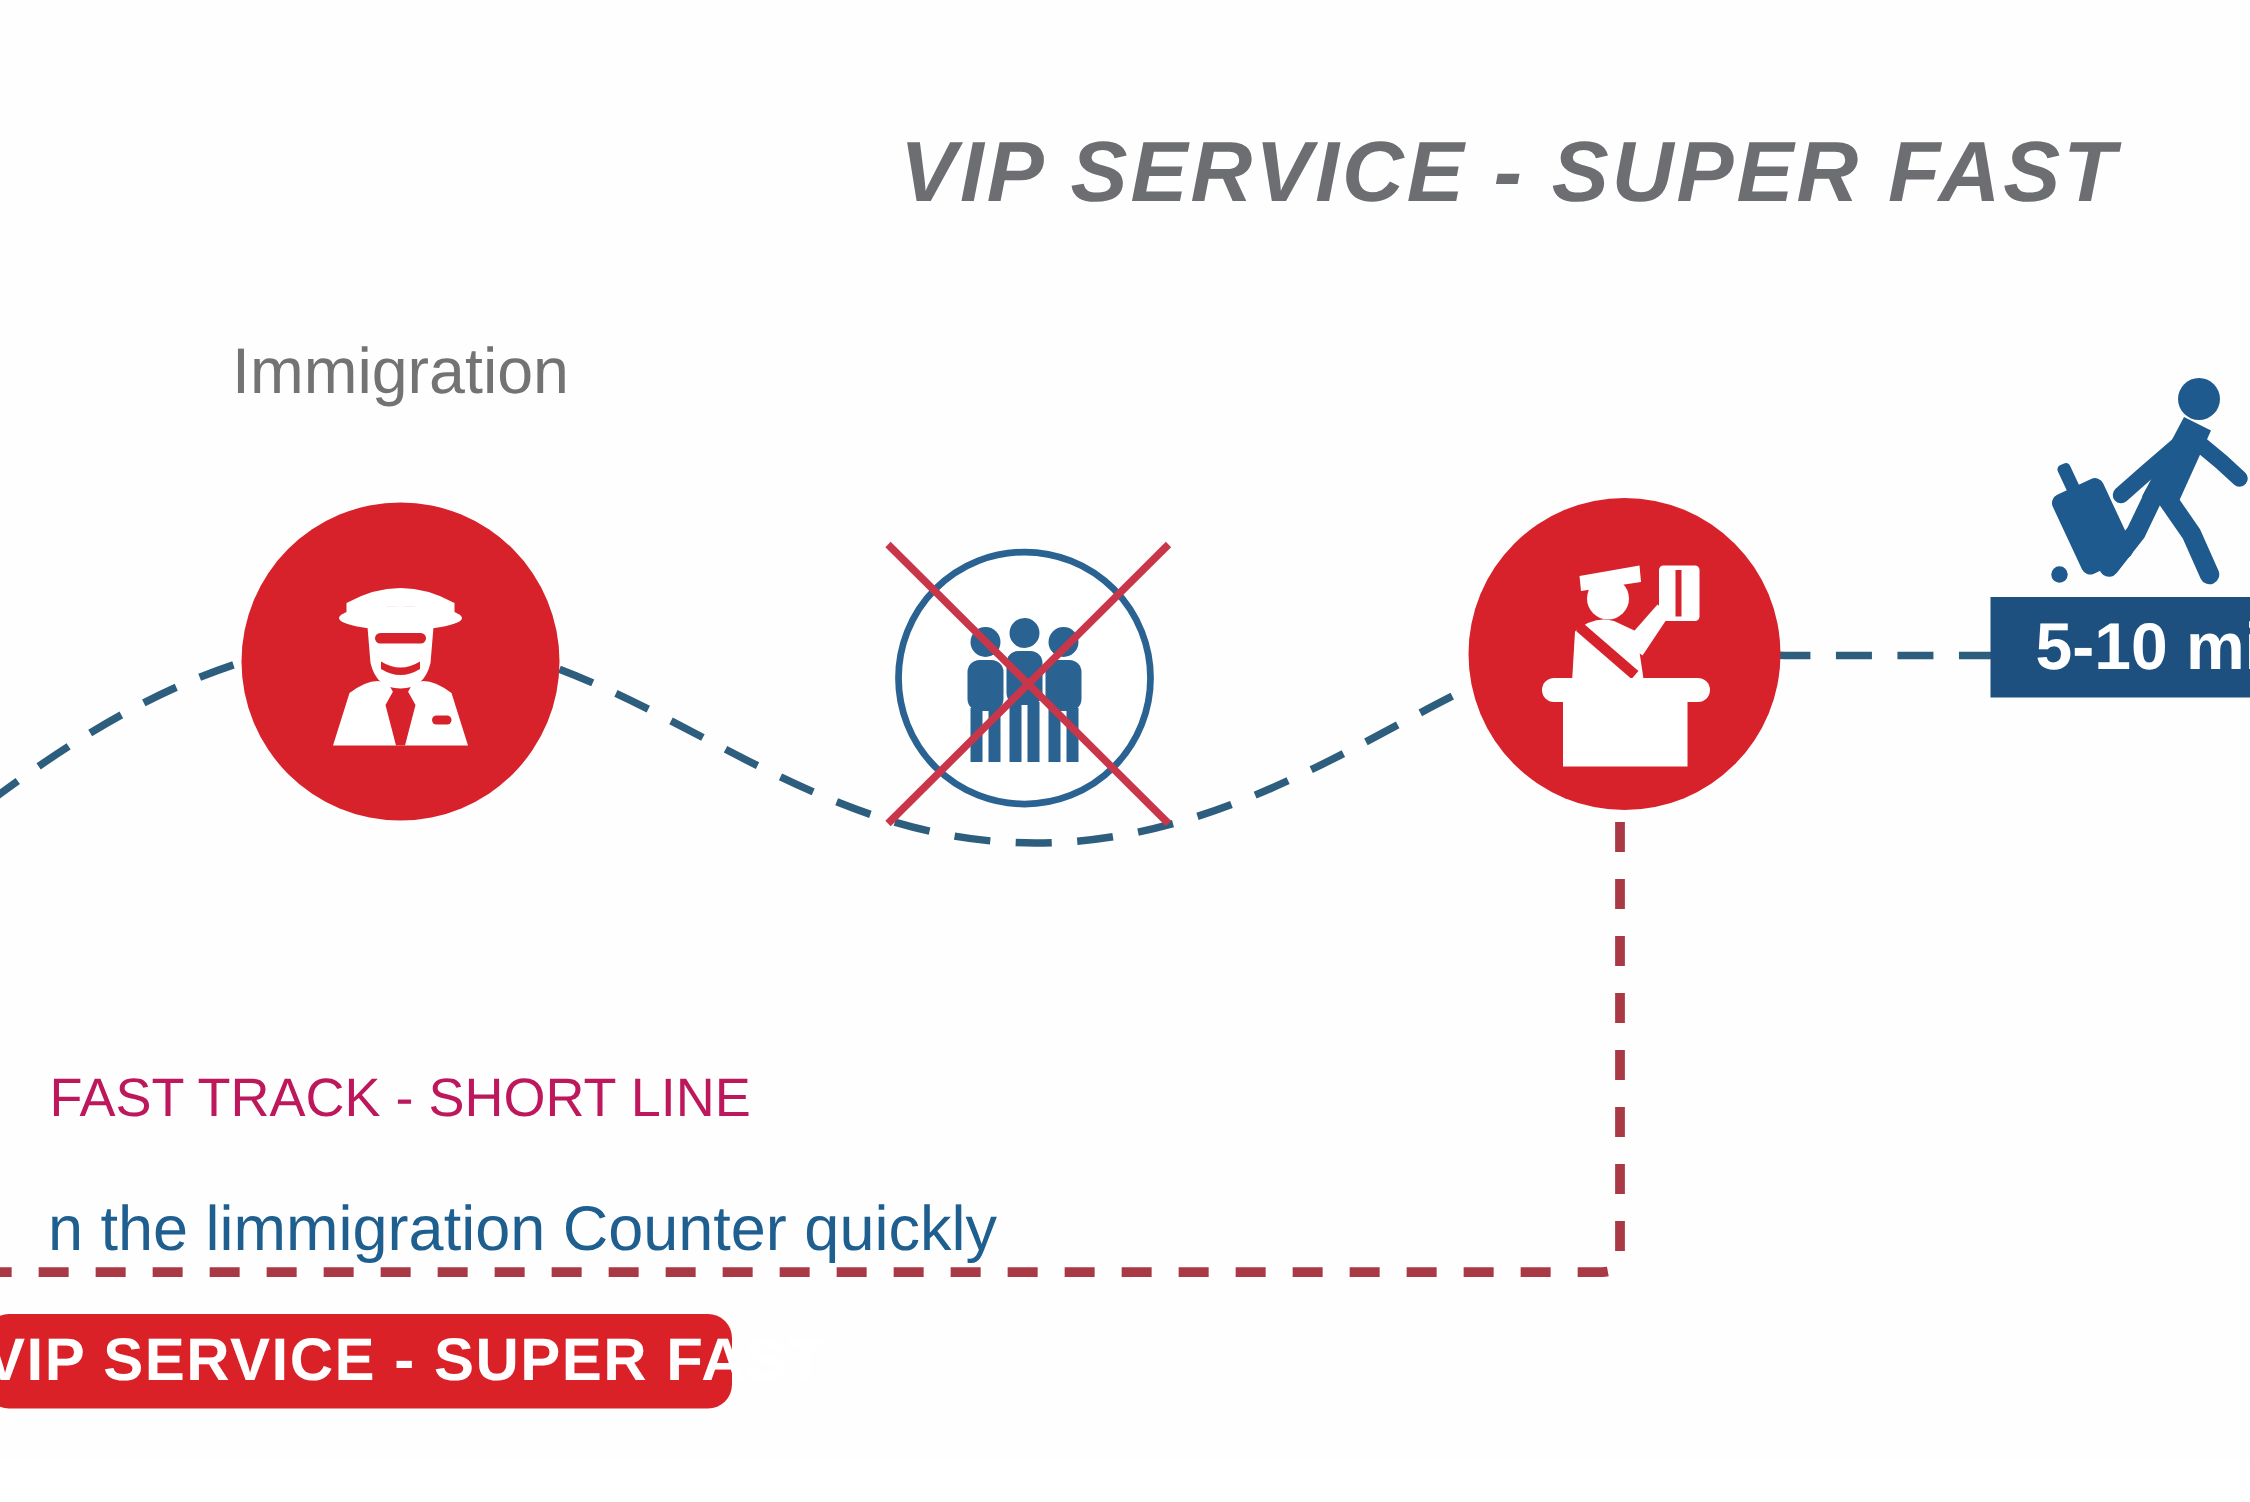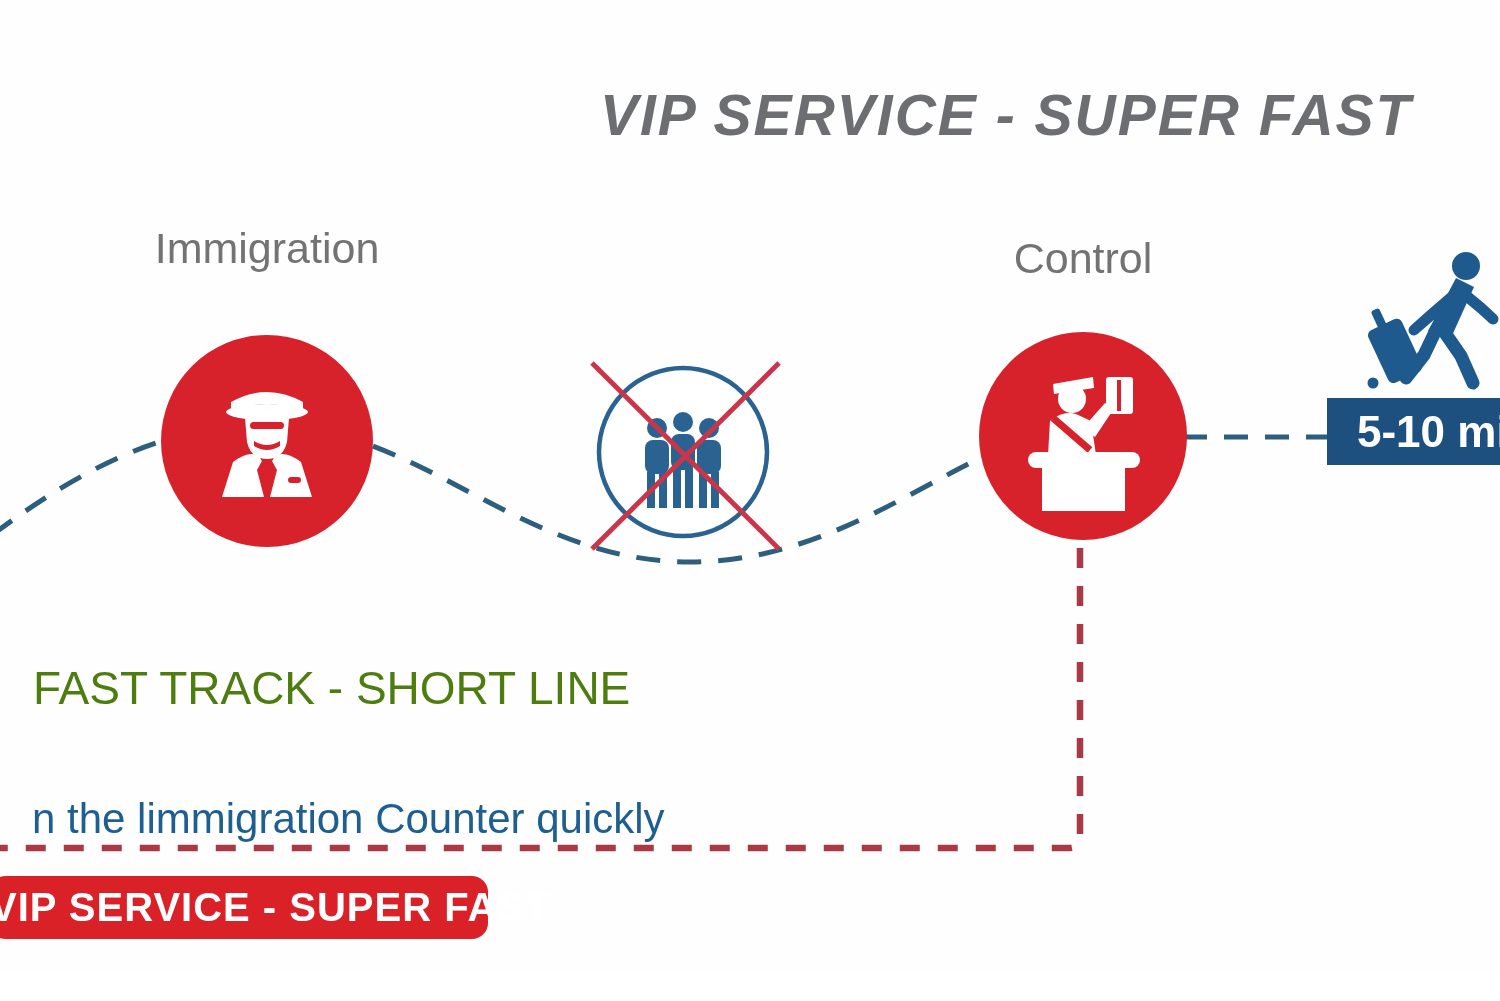--- a/index.html
+++ b/index.html
@@ -18,21 +18,21 @@
     font-size:43px;line-height:52px;white-space:nowrap;
   }
   .immigration-label{left:107px;top:222px;}
   .passport-label{left:923px;top:232px;}
   .duration-badge{
     left:1327px;top:398px;width:190px;height:67px;background:#1d507f;
     color:#ffffff;font-weight:700;font-size:44px;line-height:67px;
     padding-left:30px;box-sizing:border-box;white-space:nowrap;
   }
   .desc-heading{
-    left:33px;top:661px;color:#4d7c0f;font-size:46px;font-weight:500;white-space:nowrap;
+    left:33px;top:711px;color:#be185d;font-size:36px;font-weight:500;white-space:nowrap;
   }
   .desc-line{
     color:#1f5f90;font-size:42px;font-weight:400;white-space:nowrap;
   }
   .desc-line-1{left:0px;top:743px;}
   .desc-line-2{left:0px;top:795px;margin-left:32px;}
   .footer-badge{
     left:-10px;top:876px;width:498px;height:63px;background:#da2128;border-radius:16px;
     color:#ffffff;font-weight:700;font-size:40px;line-height:63px;text-align:center;
     letter-spacing:1px;white-space:nowrap;
@@ -122,21 +122,20 @@
     </g>
   </svg>
 
   <div class="abs title">VIP SERVICE - SUPER FAST</div>
 
   <div class="abs station-label immigration-label">
     <div>Immigration</div>
   </div>
 
   <div class="abs station-label passport-label">
-    <div>Control</div>
   </div>
 
   <div class="abs duration-badge">5-10 min</div>
 
   <div class="abs desc-heading">FAST TRACK - SHORT LINE</div>
   <div class="abs desc-line desc-line-2">n the limmigration Counter quickly</div>
 
   <div class="abs footer-badge">VIP SERVICE - SUPER FAST</div>
 
 </div>

